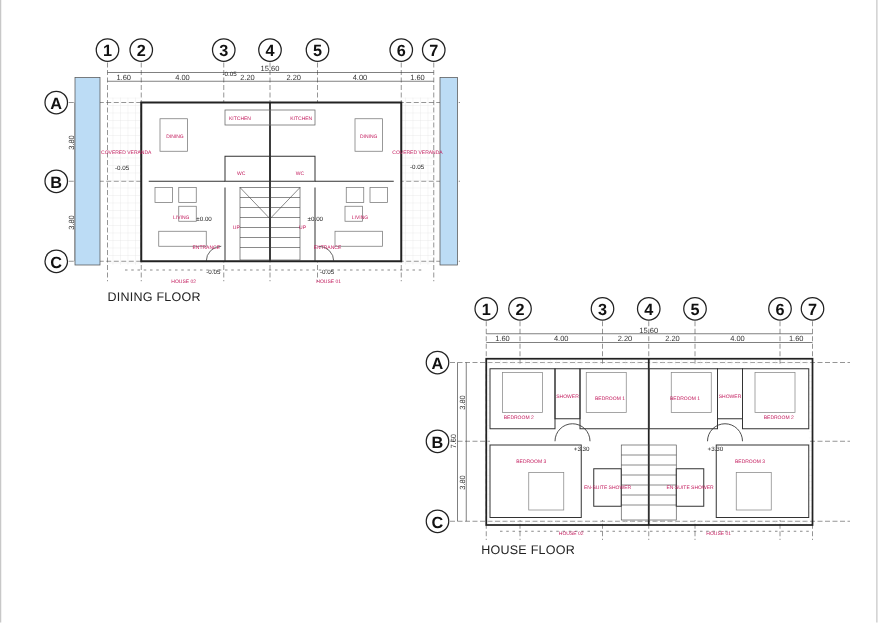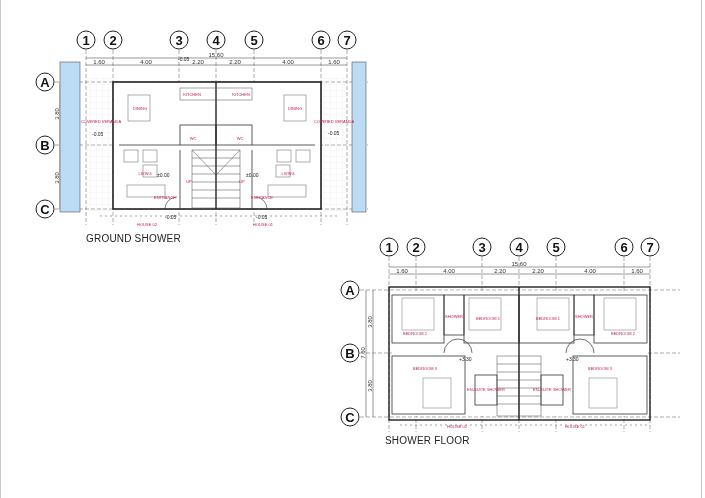--- a/index.html
+++ b/index.html
@@ -308,14 +308,14 @@
     <text class="room-t" x="486" y="391" text-anchor="middle">EN-SUITE SHOWER</text>
     <text class="room-t" x="552" y="391" text-anchor="middle">EN-SUITE SHOWER</text>
     <text class="room-t" x="600" y="370" text-anchor="middle">BEDROOM 3</text>
     <text class="room-t" x="457" y="428" text-anchor="middle">HOUSE 02</text>
     <text class="room-t" x="575" y="428" text-anchor="middle">HOUSE 01</text>
     <text class="lvl-t" x="459" y="361">+3.30</text>
     <text class="lvl-t" x="566" y="361">+3.30</text>
   </g>
 </svg>
 
-<div class="floor-label" style="left:86px; top:233px;">GROUND SHOWER</div>
-<div class="floor-label" style="left:385px; top:435px;">SHOWER FLOOR</div>
+<div class="floor-label" style="left:86px; top:233px;">DINING FLOOR</div>
+<div class="floor-label" style="left:385px; top:435px;">HOUSE FLOOR</div>
 
 </body></html>

